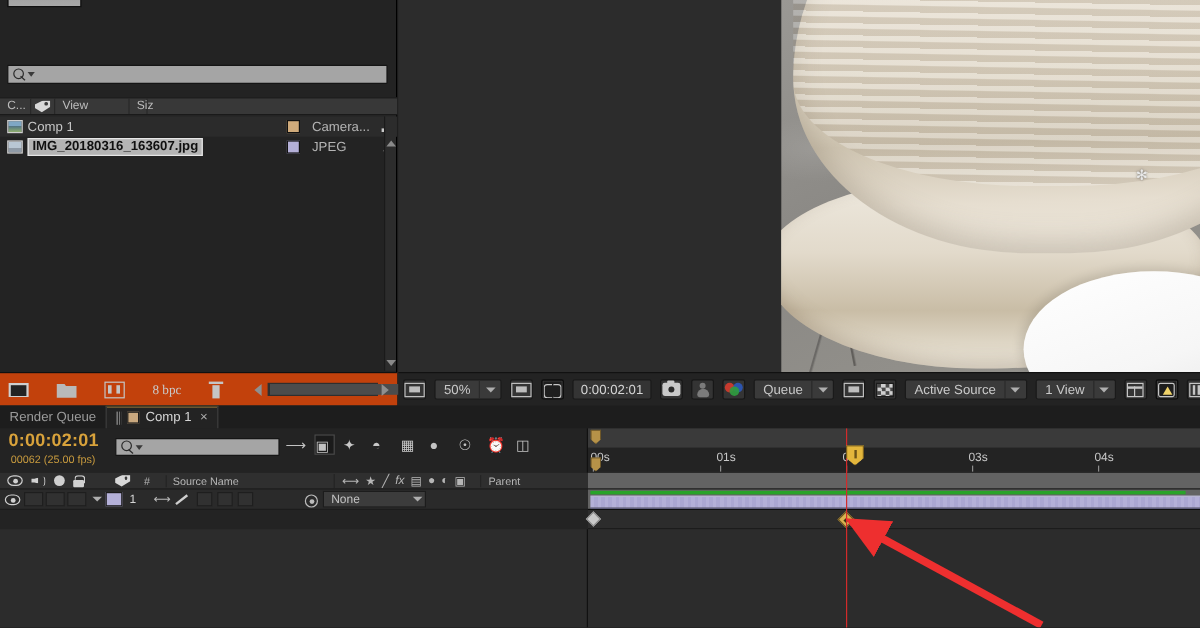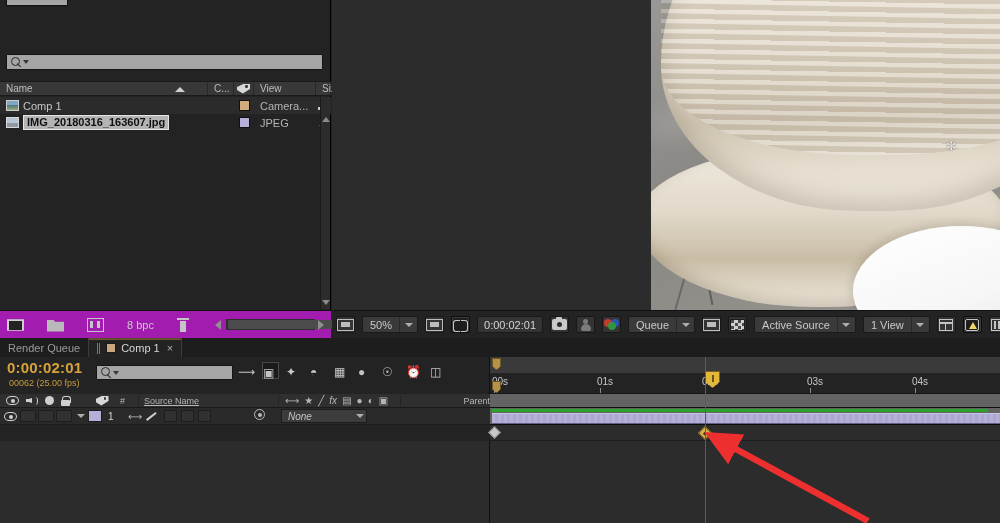--- a/index.html
+++ b/index.html
@@ -124,22 +124,22 @@
     display: flex; align-items: center; justify-content: center;
   }
   .proj-vscroll .arw-up { top: 18px; }
   .proj-vscroll .arw-dn { bottom: 2px; }
   .arw-glyph-u { width:0;height:0;border-left:4px solid transparent;border-right:4px solid transparent;border-bottom:5px solid #8a8a8a;}
   .arw-glyph-d { width:0;height:0;border-left:4px solid transparent;border-right:4px solid transparent;border-top:5px solid #8a8a8a;}
 
   
   .proj-bottom {
     position: absolute; left: 0; bottom: 0; width: 331px; height: 28px;
-    background: #a21caf; border-top: 1px solid #111;
-    display: flex; align-items: center; gap: 23px; padding-left: 7px;
+    background: #c2410c; border-top: 1px solid #111;
+    display: flex; align-items: center; gap: 23px; padding-left: 7px; font-family: Liberation Serif, serif;
   }
   .pb-icon { width: 17px; height: 14px; position: relative; flex: none; }
   .ic-newfolder {
     background: #b9b9b9;
     clip-path: polygon(0 18%, 40% 18%, 47% 30%, 100% 30%, 100% 100%, 0 100%);
   }
   .ic-newcomp {
     background: #cfcfcf;
     clip-path: polygon(0 12%, 100% 12%, 100% 95%, 0 95%);
     position: relative;
@@ -417,23 +417,23 @@
     border-right: 1.3px solid #d0d0d0; border-radius: 0 50% 50% 0;
   }
   .ic-solo { width:9px;height:9px;border-radius:50%;background:#cfcfcf; }
   .ic-lock {
     width:9px;height:10px; position:relative;
   }
   .ic-lock::before{content:"";position:absolute;left:1px;top:0;width:7px;height:6px;border:1.4px solid #d0d0d0;border-bottom:none;border-radius:3px 3px 0 0;}
   .ic-lock::after{content:"";position:absolute;left:0;top:4.5px;width:9px;height:5.5px;background:#d0d0d0;border-radius:1px;}
   .lc-tag { width: 28px; display:flex; justify-content:center; }
   .lc-num { width: 22px; padding-left: 4px; }
-  .lc-src { width: 140px; padding-left: 5px; border-left: 1px solid #242424; text-decoration: underline; }
+  .lc-src { width: 140px; padding-left: 5px; border-left: 1px solid #242424; }
   .lc-switches { width: 122px; display:flex; align-items:center; gap:5px; padding-left: 6px; border-left:1px solid #242424; }
-  .lc-parent { flex: 1; padding-left: 6px; border-left: 1px solid #242424; text-align: right; }
+  .lc-parent { flex: 1; padding-left: 6px; border-left: 1px solid #242424; }
 
   .layer-row {
     position: absolute; left: 0; top: 14px; width: 490px; height: 17px;
     background: #2a2a2a; border-bottom: 1px solid #1c1c1c;
     display: flex; align-items: center; font-size: 10px; color: #c4c4c4;
   }
   .lr-eye { width: 20px; display:flex; justify-content:center; }
   .lr-blank { width: 16px; height: 12px; background: #313131; border: 1px solid #1e1e1e; margin-right: 2px; }
   .lr-caret { width: 14px; display:flex; justify-content:center; }
   .lr-color { width: 14px; height: 12px; background: #b4b0d8; border: 1px solid #1b1b1b; margin-right:6px;}
@@ -441,21 +441,21 @@
   .lr-src { width: 146px; display:flex; align-items:center; gap:4px; }
   .lr-name {
     background: #2e2e2e; border: 1px solid #8d8d8d; color: #e4e4e4;
     font-size: 10px; padding: 0 3px; line-height: 13px; white-space: nowrap;
   }
   .lr-sw { width: 126px; display:flex; align-items:center; gap:4px; padding-left:4px; }
   .sbox { width: 13px; height: 12px; background: #313131; border: 1px solid #1e1e1e; }
   .ic-anchor2 { color:#b9b9b9; font-size:10px; }
   .ic-pen { width:14px;height:12px; position:relative;}
   .ic-pen::after{content:"";position:absolute;left:1px;bottom:1px;width:12px;height:1.6px;background:#cfcfcf;transform:rotate(-38deg);transform-origin:left bottom;}
-  .lr-parent { flex:1; display:flex; align-items:flex-start; gap:16px; padding-left:4px;font-style:italic;}
+  .lr-parent { flex:1; display:flex; align-items:flex-end; gap:4px; padding-left:4px;}
   .ic-pick { width:11px;height:11px;border:1.4px solid #bcbcbc;border-radius:50%; position:relative;}
   .ic-pick::after{content:"";position:absolute;left:2.5px;top:2.5px;width:4px;height:4px;border-radius:50%;background:#bcbcbc;}
   .parent-dd {
     flex: 1; max-width: 86px; height: 14px; background: #3c3c3c; border: 1px solid #1c1c1c;
     display:flex; align-items:center; justify-content:space-between; padding: 0 2px 0 6px;
     color: #c2c2c2; font-size: 10px;
   }
 
   .prop-row {
     position: absolute; left: 0; top: 31px; width: 490px; height: 16px;
@@ -536,24 +536,20 @@
     <div class="proj-thumb">
       
     </div>
 
     <div class="proj-search">
       <span class="mag"></span>
       <span class="mag-caret"></span>
     </div>
 
     <div class="proj-cols">
-      <div class="col col-name">
-        <span>Name</span>
-        <span class="col-sortarrow"></span>
-      </div>
       <div class="col col-c">
         <span>C...</span>
       </div>
       <div class="col col-tagicon">
         <span class="tag-glyph"></span>
       </div>
       <div class="col col-type">
         <span>View</span>
       </div>
       <div class="col col-size">

